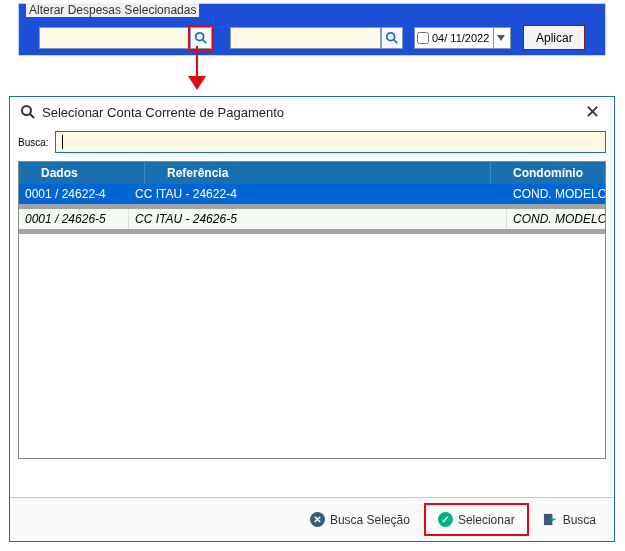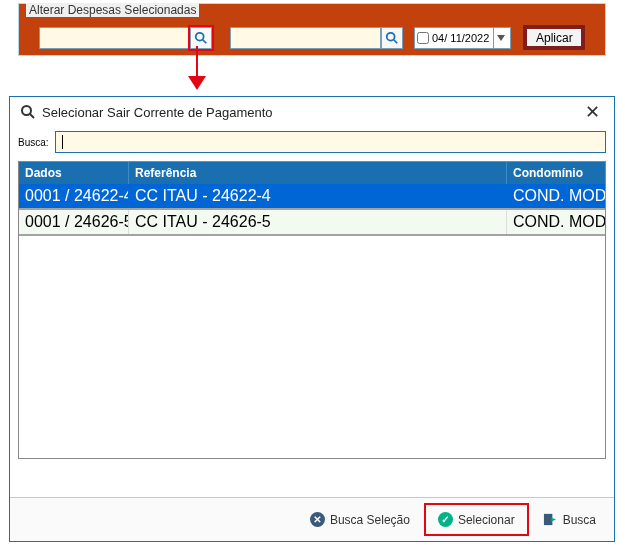--- a/index.html
+++ b/index.html
@@ -13,21 +13,21 @@
     }
     
     
     .top-panel {
       position: absolute;
       left: 18px;
       top: 3px;
       width: 588px;
       height: 53px;
       border: 1px solid #b8d8e8;
-      background: #c2410c;
+      background: #1d4ed8;
     }
     .top-title {
       position: absolute;
       left: 7px;
       top: -1px;
       background: #f0f0f0;
       padding: 0 3px;
       color: #333;
       font-size: 12px;
     }
@@ -82,21 +82,21 @@
       padding: 0 3px;
       margin-left: 2px;
       height: 100%;
       display: inline-flex;
       align-items: center;
     }
     .apply-btn {
       margin-left: 12px;
       height: 25px;
       width: 62px;
-      border: 4px solid #7f1d1d;
+      border: 1px solid #7f1d1d;
       background: #f4f4f4;
       font-size: 12px;
       cursor: pointer;
     }
     
     
     .arrow {
       position: absolute;
       left: 190px;
       top: 46px;
@@ -186,45 +186,46 @@
     .grid-header {
       display: flex;
       background: #1a6fb0;
       color: #fff;
       font-weight: bold;
       font-size: 12px;
     }
     .grid-header > div {
       padding: 4px 6px;
       border-right: 1px solid #3d8bc7;
+      margin-left: 16px;
     }
     .grid-header > div:last-child { border-right: none; }
     .col-dados { width: 110px; }
     .col-ref { flex: 1; }
     .col-cond { width: 98px; }
     
     .grid-row {
       display: flex;
-      font-size: 16px;
-      border-bottom: 2px solid #a3a3a3;
+      font-size: 12px;
+      border-bottom: 5px solid #a3a3a3;
       align-items: center;
     }
     .grid-row > div {
       padding: 3px 6px;
       border-right: 1px solid #ddd;
       white-space: nowrap;
       overflow: hidden;
     }
     .grid-row > div:last-child { border-right: none; }
     .row-selected {
       background: #0066d6;
       color: #fff;
     }
     .row-selected > div { border-right-color: #0066d6; }
-    .row-alt { background: #f2faf1; }
+    .row-alt { background: #f2faf1; font-style: italic; }
     
     .grid-body {
       height: 275px;
       border: 1px solid #888;
       border-top: none;
       margin: 0 8px;
       overflow: auto;
       background: #fff;
     }
     
@@ -310,21 +311,21 @@
   <div class="arrow-head"></div>
 </div>
 
 <div class="modal">
   <div class="modal-title">
     <div class="modal-title-left">
       <svg width="16" height="16" viewBox="0 0 16 16">
         <circle cx="6.5" cy="6.5" r="4.5" fill="none" stroke="#333" stroke-width="2"></circle>
         <line x1="10" y1="10" x2="14" y2="14" stroke="#333" stroke-width="2"></line>
       </svg>
-      <span class="modal-title-text">Selecionar Sair Corrente de Pagamento</span>
+      <span class="modal-title-text">Selecionar Conta Corrente de Pagamento</span>
     </div>
     <span class="close-x">✕</span>
   </div>
 
   <div class="search-row">
     <span class="search-label">Busca:</span>
     <div class="search-input" value=""><span class="caret"></span></div>
   </div>
 
   <div class="grid">

